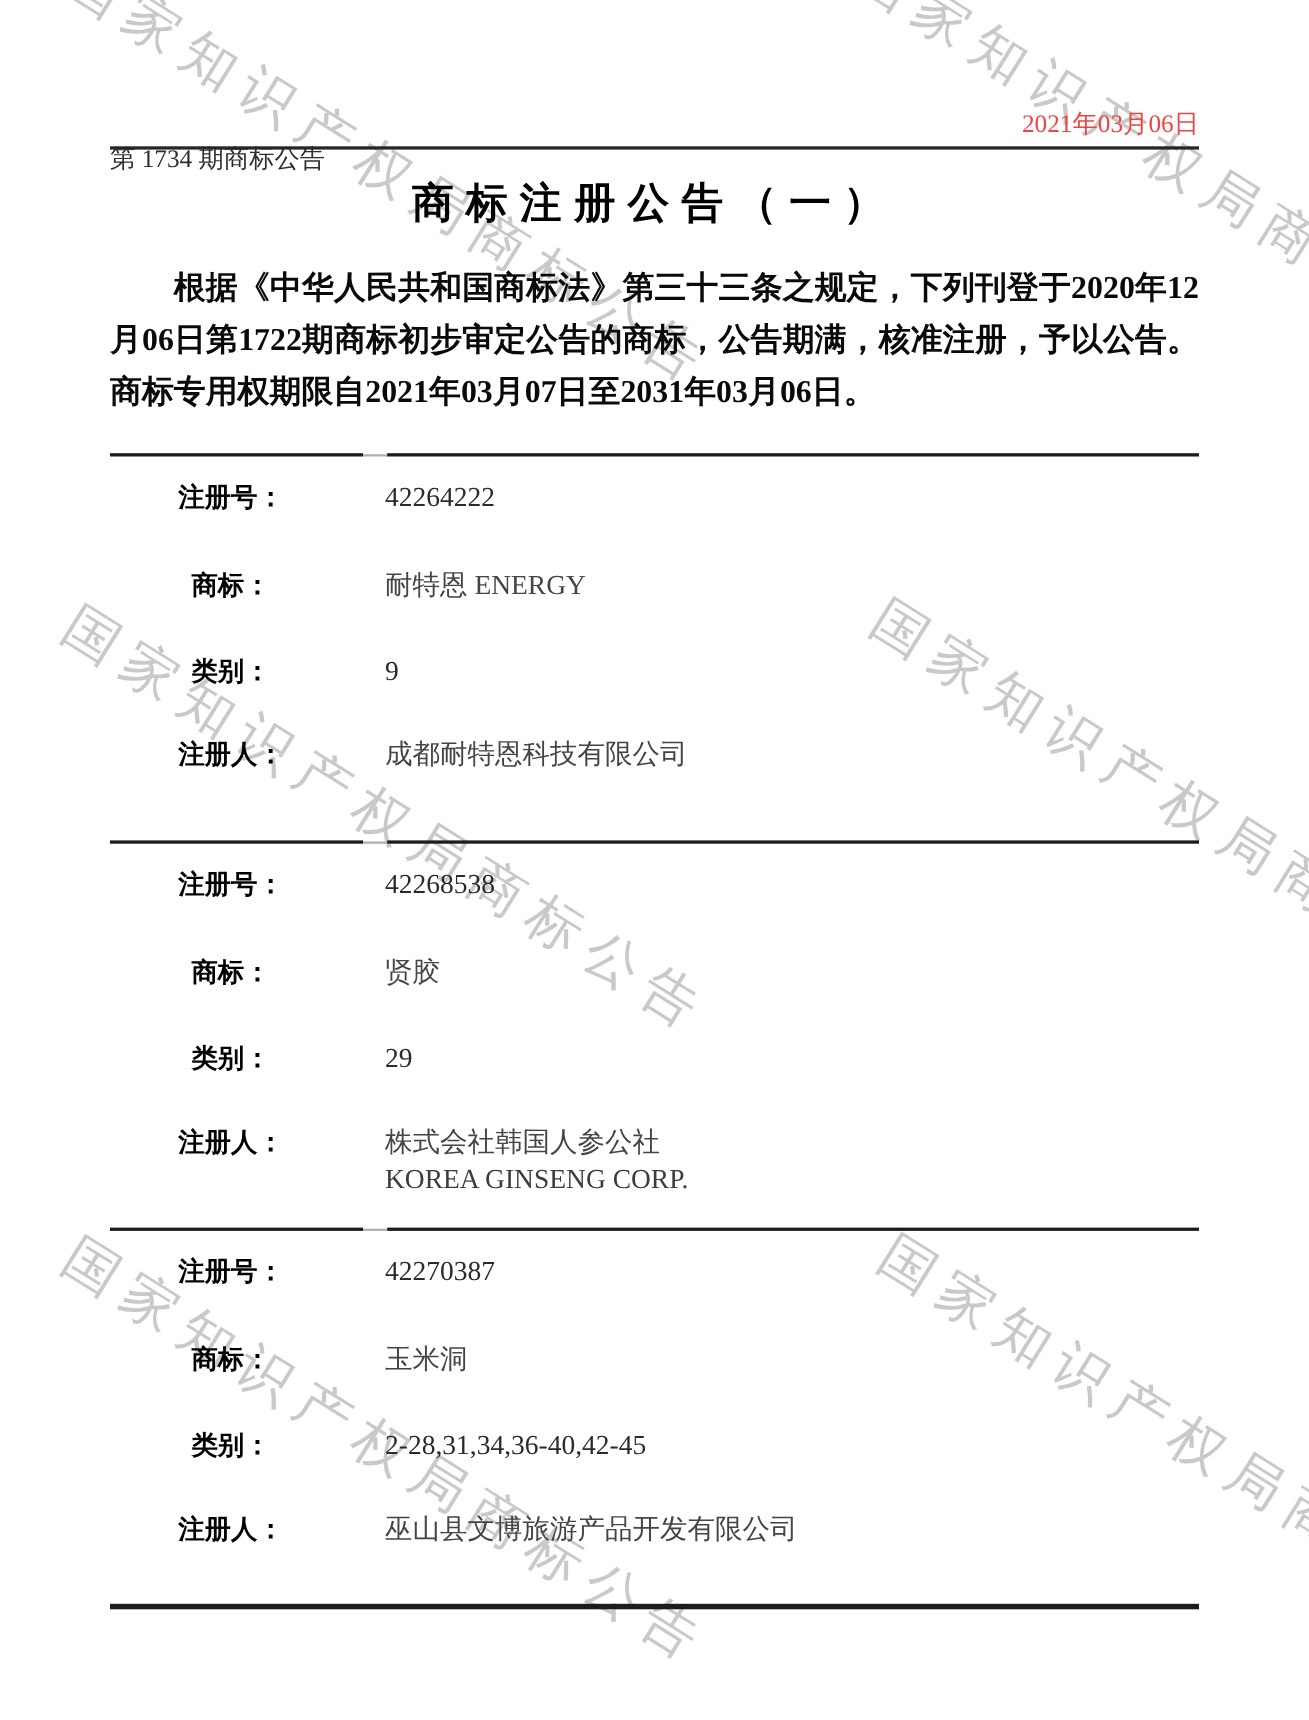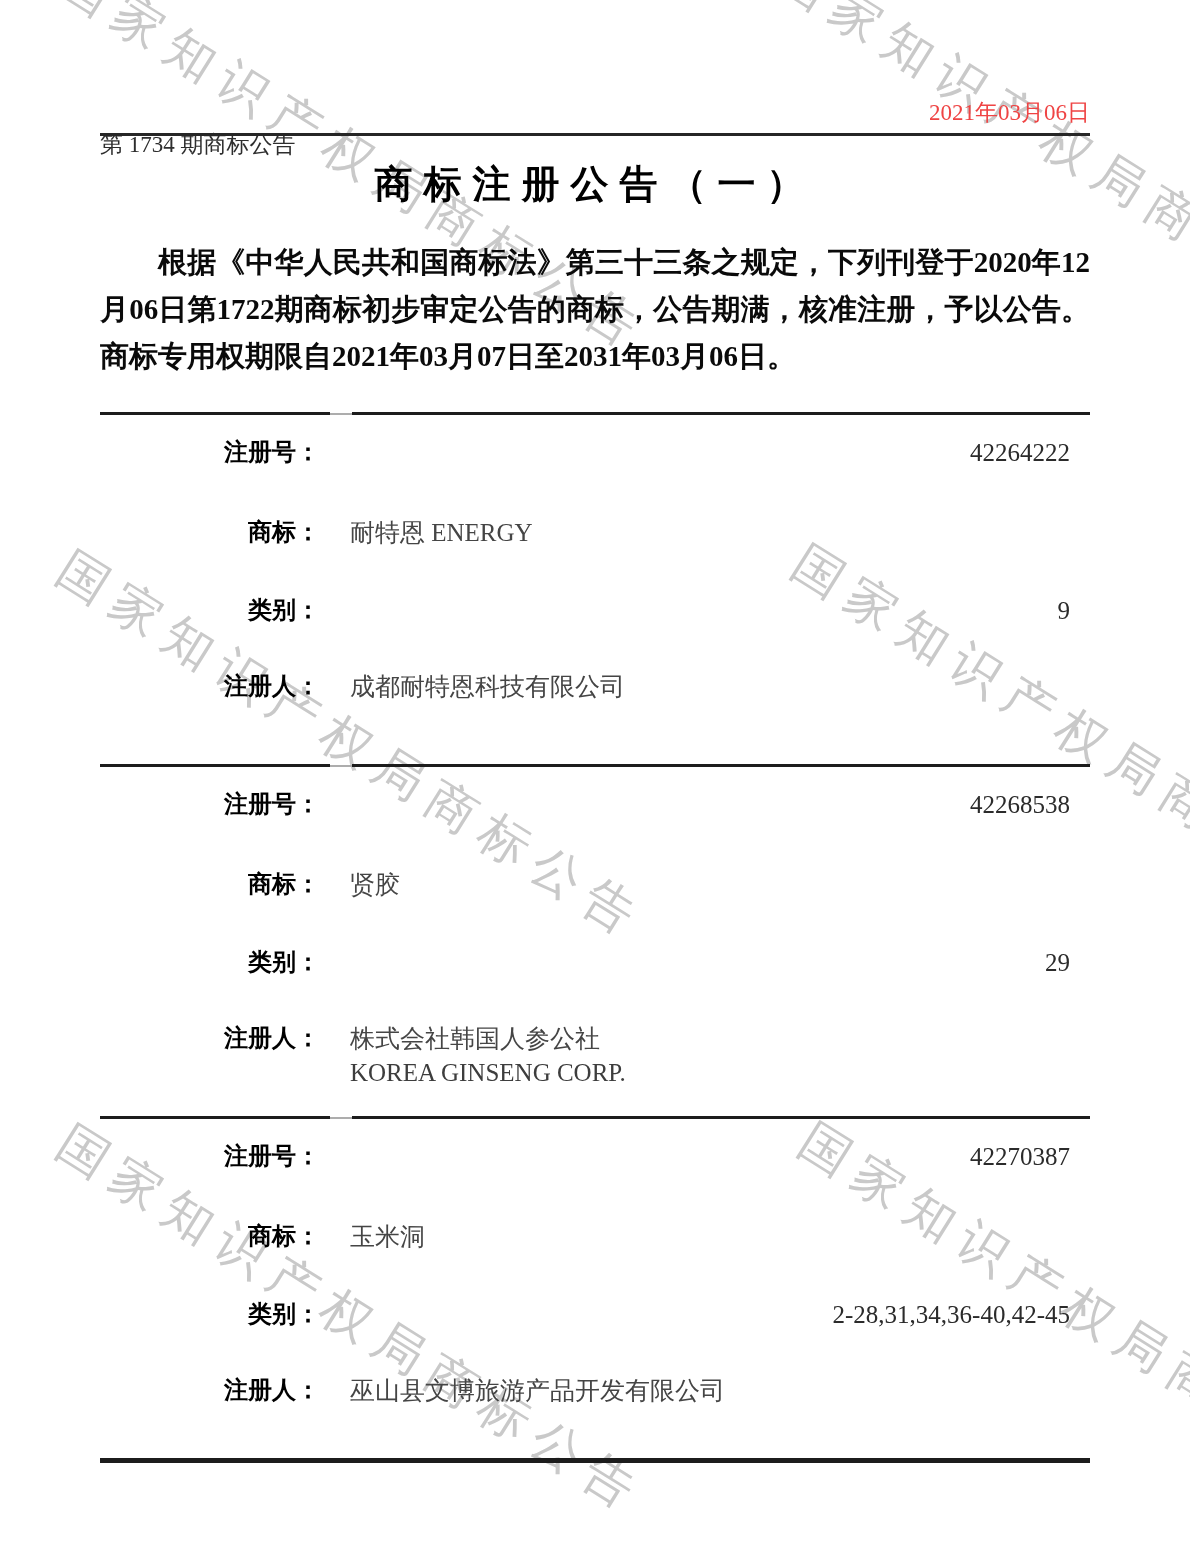--- a/index.html
+++ b/index.html
@@ -48,29 +48,29 @@
   .rule-3 { top:1116px; }
   .bottom-rule { position:absolute; z-index:1; left:100px; top:1458px; width:990px; height:5px; background:#1c1c1c; }
   
   .entry { position:absolute; z-index:1; left:100px; width:990px; height:352px; }
   .entry-1 { top:412px; }
   .entry-2 { top:764px; }
   .entry-3 { top:1116px; }
   .frow { position:absolute; left:0; width:990px; }
   .fr1 { top:24px; } .fr2 { top:104px; } .fr3 { top:182px; } .fr4 { top:258px; }
   .lbl {
-    position:absolute; left:0; top:0; width:220px; text-align:right;
+    position:absolute; left:0; top:0; width:220px; text-align:center;
     font-family:"Liberation Sans","DejaVu Sans",sans-serif;
     font-weight:bold; font-size:24px; color:#000;
   }
   .val {
     position:absolute; left:250px; top:0; width:720px;
     font-size:25px; color:#454545; line-height:34px;
   }
-  .val-num { color:#2b2b2b;text-align:right; }
+  .val-num { color:#2b2b2b; }
   .val .line2 { display:block; color:#3d3d3d; }
 </style>
 </head>
 <body>
 
 <div class="page">
 
   <div class="wm wm1">国家知识产权局商标公告</div>
   <div class="wm wm2">国家知识产权局商标公告</div>
   <div class="wm wm3">国家知识产权局商标公告</div>

